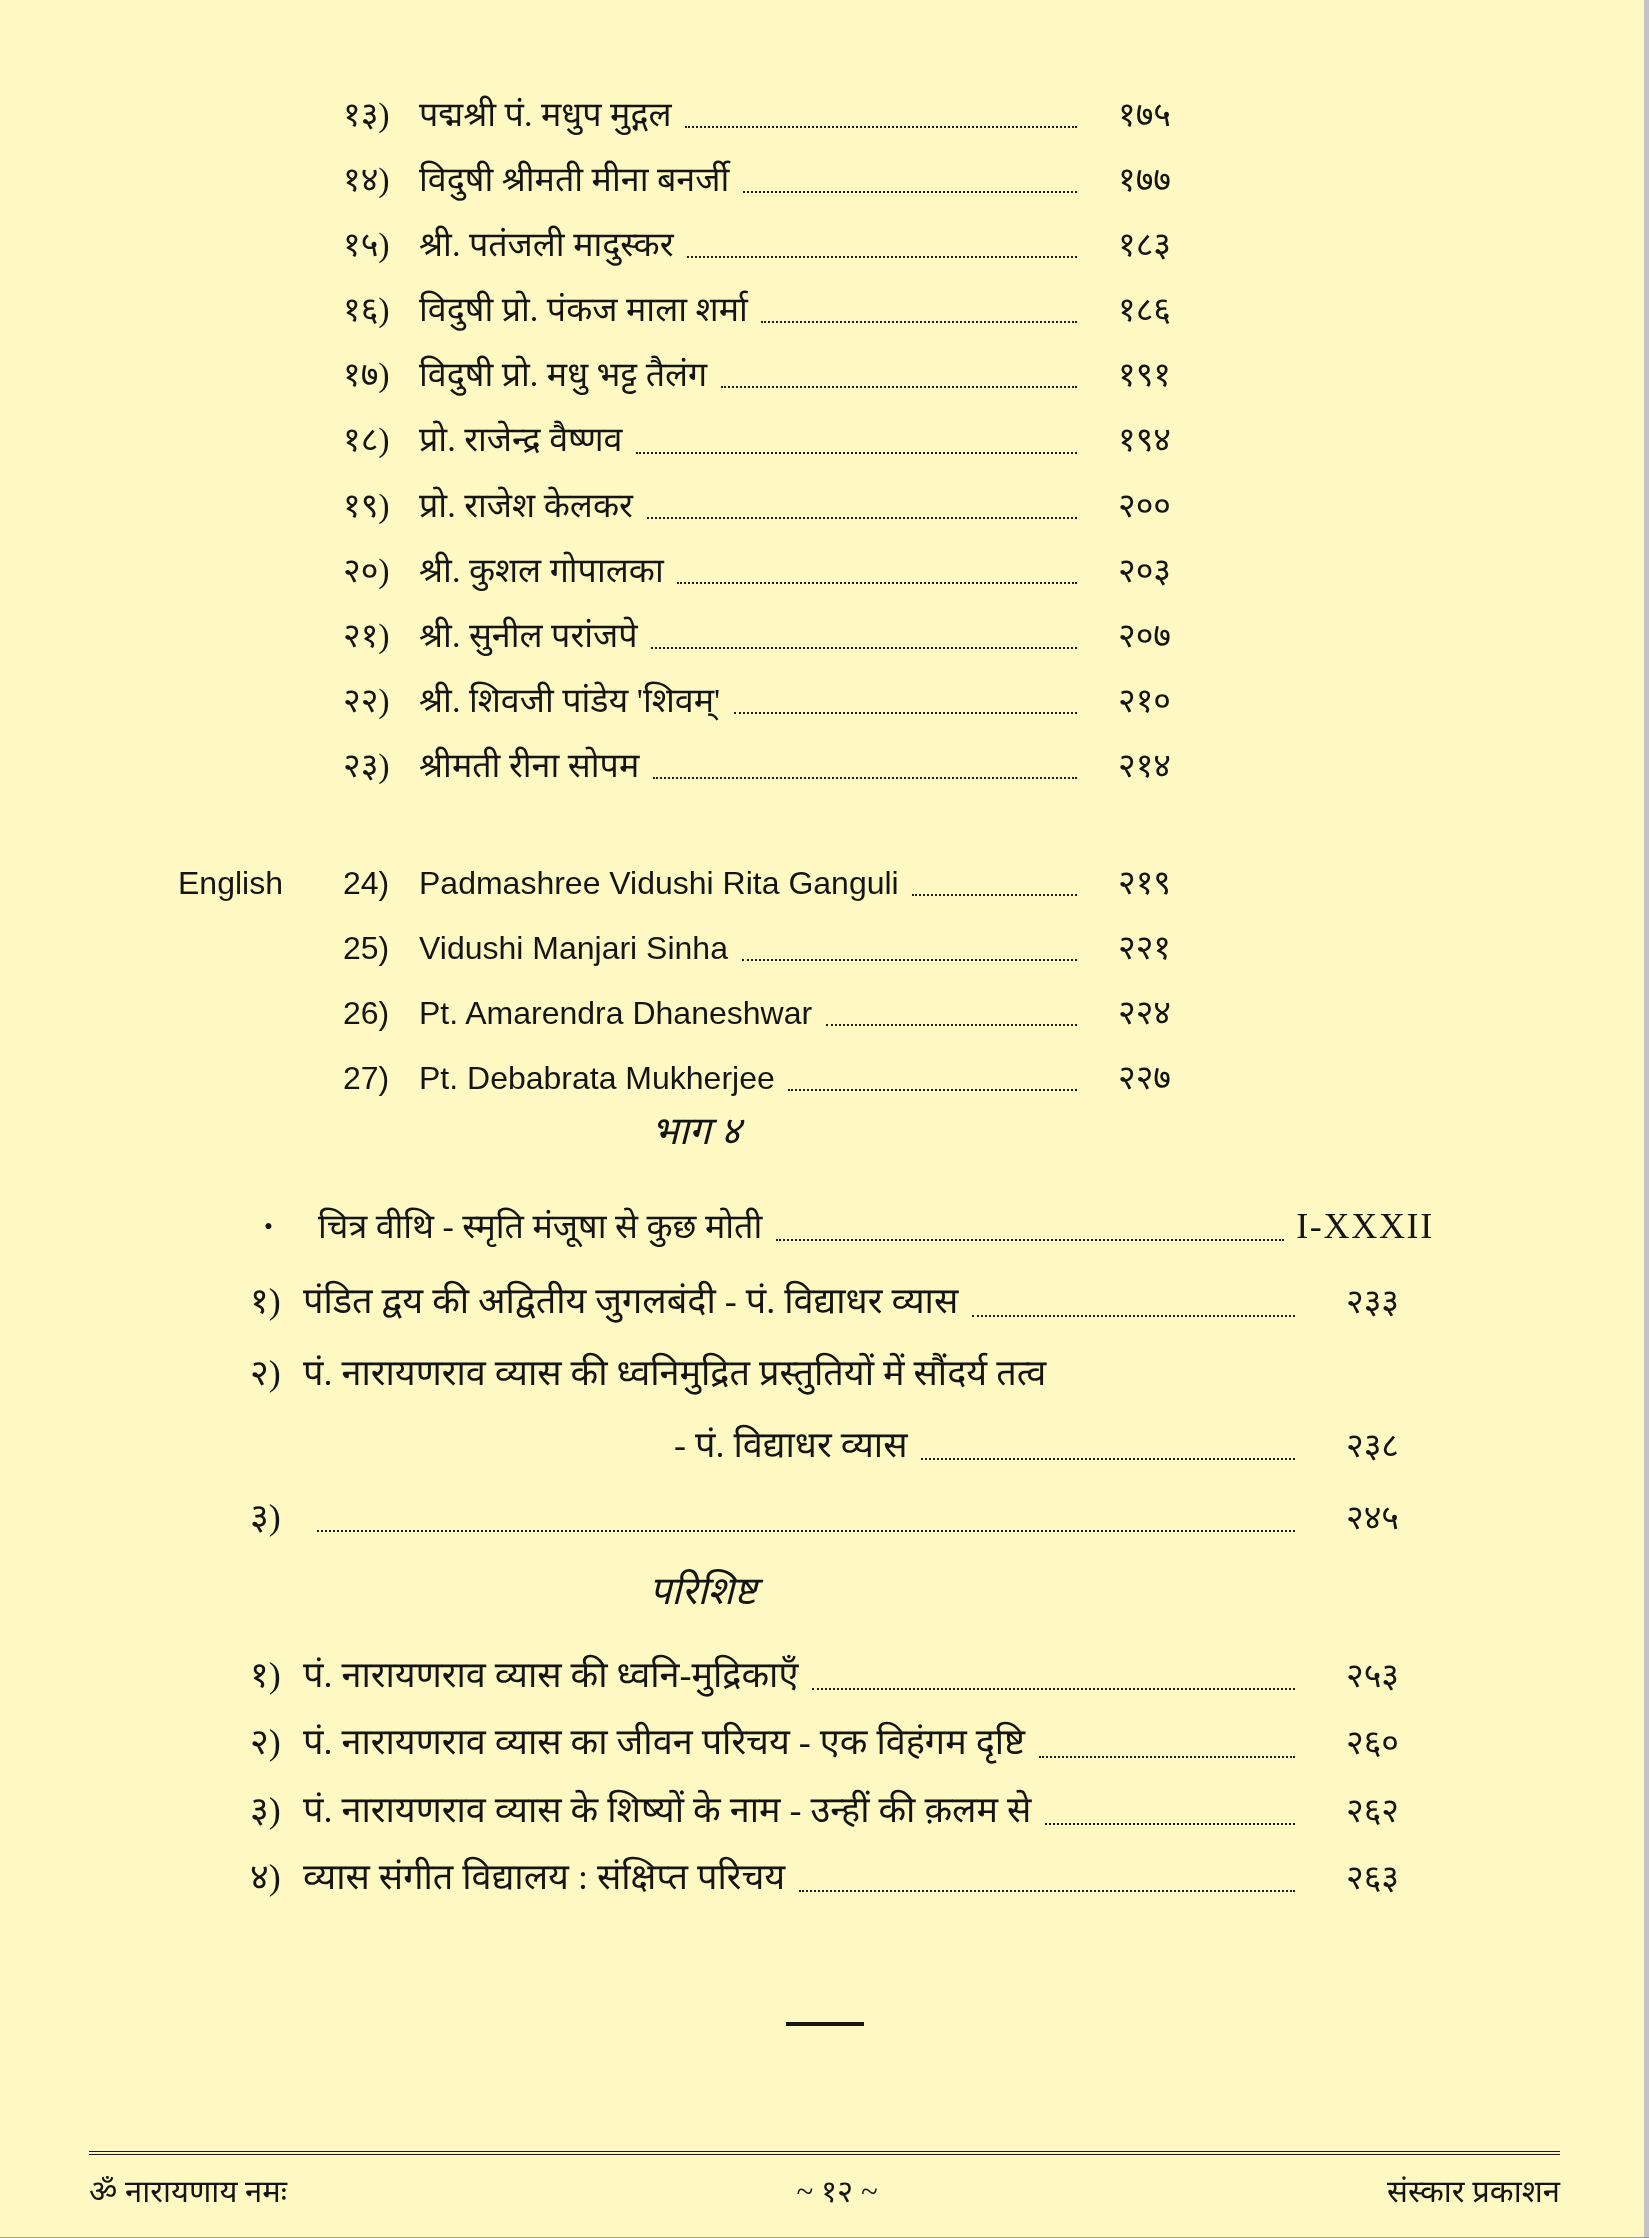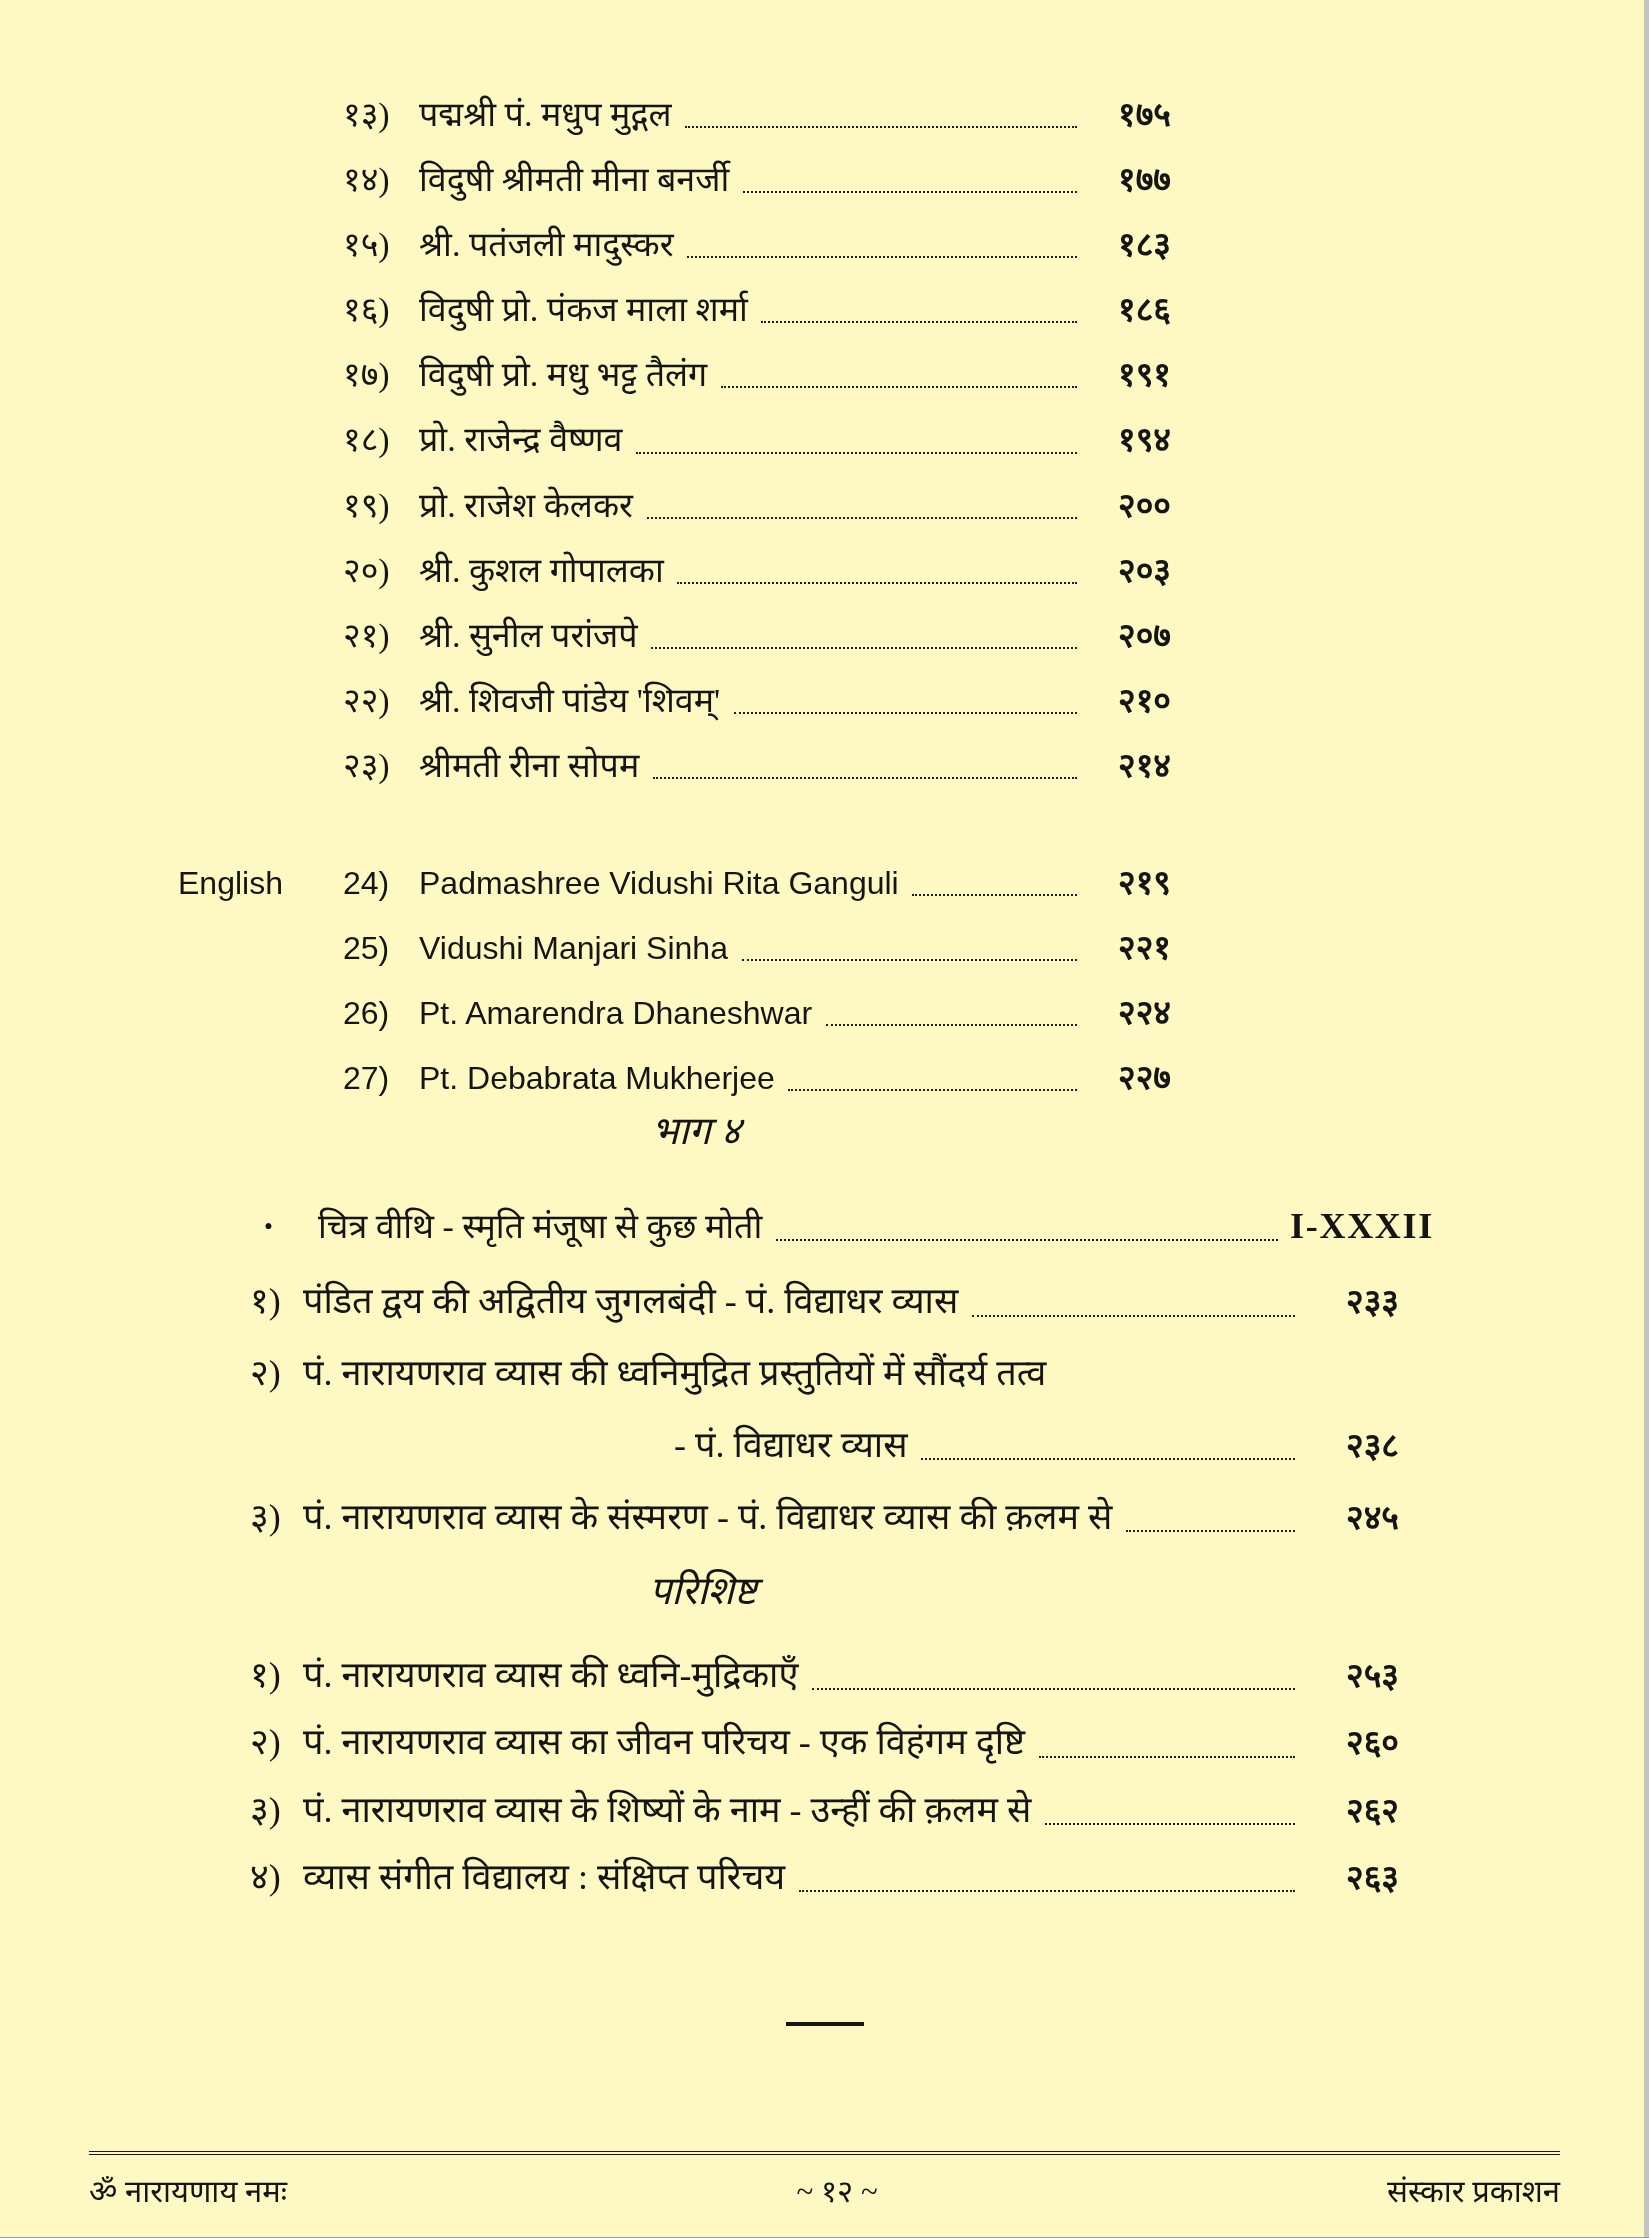--- a/index.html
+++ b/index.html
@@ -31,21 +31,21 @@
   }
   .num   { flex:0 0 76px; font-size:34px; }
   .title { font-size:34px; }
   .leader {
     flex:1 1 auto;
     min-width:18.6px;
     border-bottom:2.5px dotted #1c1c1c;
     margin:0 12px 6px 13.6px;
     align-self:flex-end;
   }
-  .pg { font-size:34px;font-weight:bold; }
+  .pg { font-size:34px; }
 
   
   #toc-main {
     position:absolute; top:95px; left:343px; width:860px;
   }
   #toc-main .row { margin-bottom:26px; position:relative; }
   #toc-main .leader { margin-right:41px; }
   #toc-main .pg { flex:0 0 85px; text-align:left; }
   #toc-main .english-block { margin-top:78px; }
   .row.eng .num, .row.eng .title {
@@ -225,21 +225,20 @@
         <span class="title">पं. नारायणराव व्यास की ध्वनिमुद्रित प्रस्तुतियों में सौंदर्य तत्व</span>
       </div>
       <div class="row dev">
         <span class="spacer"></span>
         <span class="title">- पं. विद्याधर व्यास</span>
         <span class="leader"></span>
         <span class="pg">२३८</span>
       </div>
       <div class="row dev">
         <span class="num">३)</span>
-        <span class="title">पं. नारायणराव व्यास के संस्मरण - पं. विद्याधर व्यास की क़लम से</span>
         <span class="leader"></span>
         <span class="pg">२४५</span>
       </div>
     </div>
   </div>
 
   <div id="appendix">
     <div class="section-heading">परिशिष्ट</div>
     <div class="items">
       <div class="row dev first">

